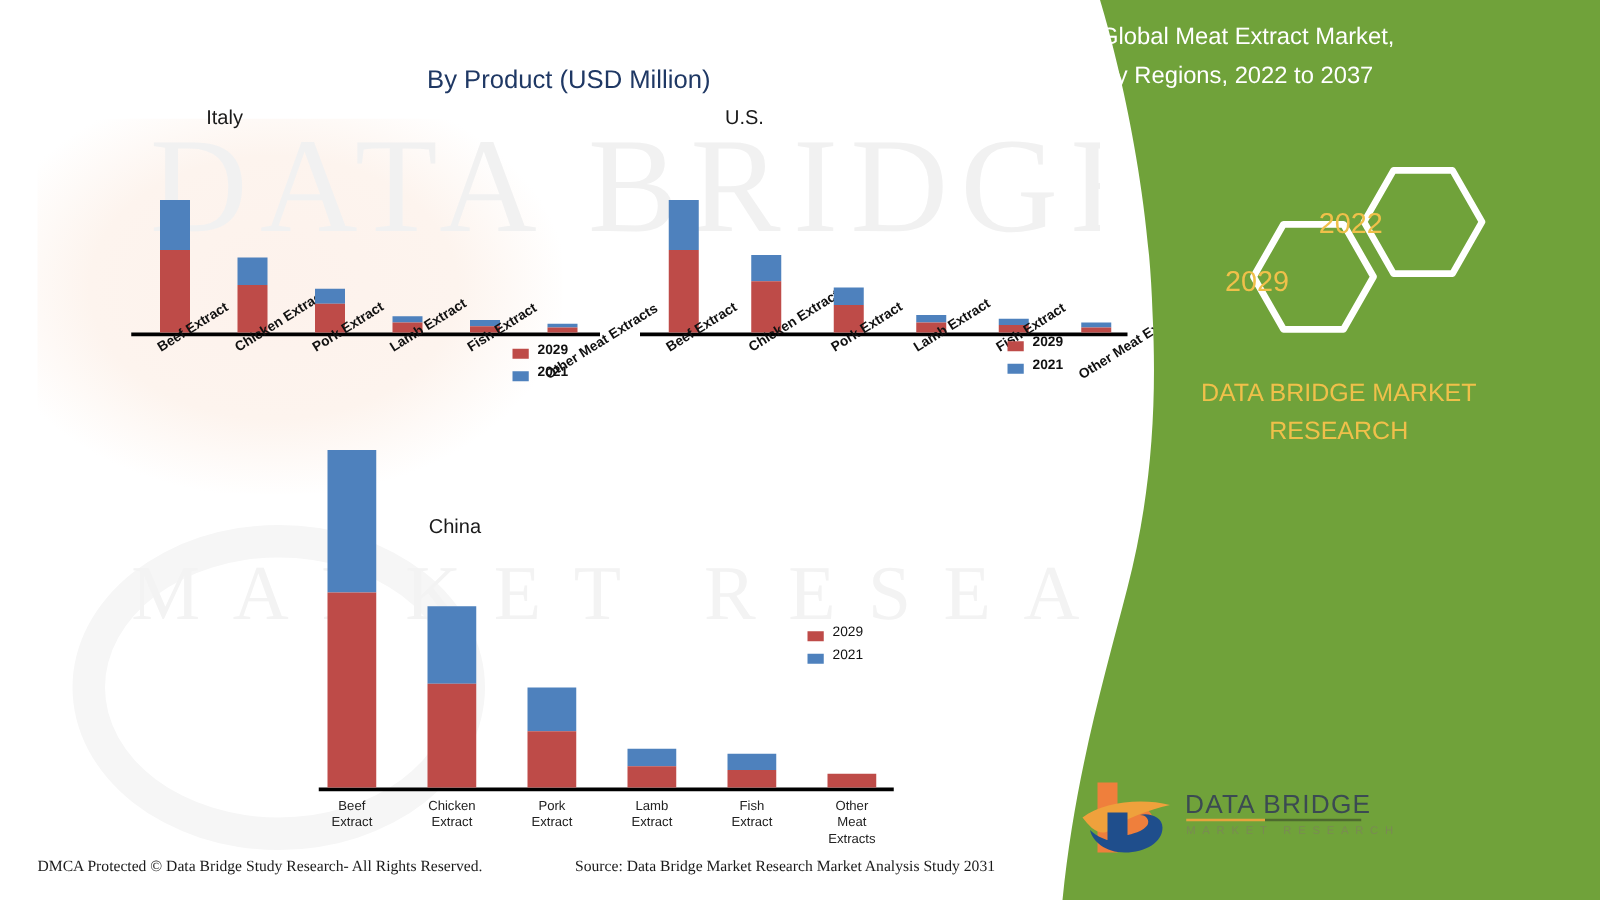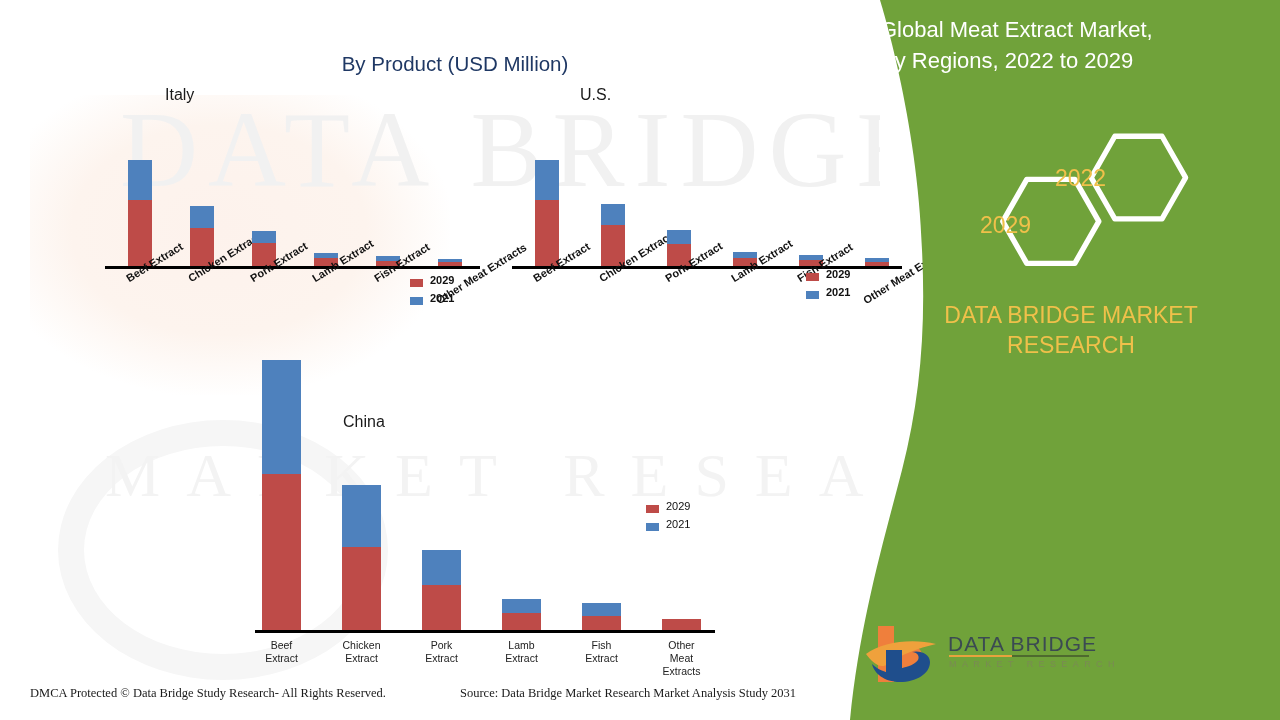--- a/index.html
+++ b/index.html
@@ -38,32 +38,32 @@
 
   
   #green-panel {
     position:absolute; right:0; top:0; width:440px; height:720px;
     overflow:hidden;
   }
   #green-panel svg.bg { position:absolute; left:0; top:0; }
   .gp-title {
     position:absolute; left:0; top:0; width:440px;
     padding-left:40px; padding-top:14px;
-    color:#ffffff; font-size:22px; line-height:31px;
+    color:#ffffff; font-size:19px; line-height:31px;
     font-weight:400;
   }
   .gp-title .l2 { display:block; }
   .hexwrap { position:absolute; left:0; top:130px; width:440px; height:160px; }
   .hex-label {
     position:absolute; color:#f0c04a; font-size:23px; font-weight:400;
   }
   .gp-brand {
     position:absolute; left:0; top:300px; width:440px;
     text-align:center; color:#f0c04a;
-    font-size:23px; line-height:30px; font-weight:400;
+    font-size:20px; line-height:30px; font-weight:400;
     padding-left:22px;
   }
   
   #dbmr-logo { position:absolute; left:20px; top:618px; width:230px; height:80px; }
   #dbmr-logo .logo-text {
     position:absolute; left:88px; top:14px;
     font-family:"Liberation Sans", sans-serif;
     font-size:21px; letter-spacing:1px; color:#3b4a52; white-space:nowrap;
   }
   #dbmr-logo .logo-sub {
@@ -281,21 +281,21 @@
     </div>
 </div>
 
 <div id="green-panel">
   <svg class="bg" width="440" height="720" viewBox="0 0 440 720">
     <path d="M 440 0 L 40 0 C 40 0 78 120 82 250 C 86 330 80 400 62 470 C 44 540 20 620 10 720 L 440 720 Z" fill="#70a23a"></path>
   </svg>
 
   <div class="gp-title">
     <span>Global Meat Extract Market,</span>
-    <span class="l2">By Regions, 2022 to 2029</span>
+    <span class="l2">By Regions, 2022 to 2037</span>
   </div>
 
   <div class="hexwrap">
     <svg width="440" height="160" viewBox="0 0 440 160">
       <polygon points="255,13 285,13 300,40 285,67 255,67 240,40" fill="none" stroke="#ffffff" stroke-width="4.5" stroke-linejoin="round" transform="translate(0,0) scale(1)" style="display:none"></polygon>
 
       <polygon points="246,5 286,5 306,40 286,75 246,75 226,40" fill="none" stroke="#ffffff" stroke-width="4.5" stroke-linejoin="round" transform="translate(-19,-2) scale(1.18) translate(3,2)"></polygon>
 
       <polygon points="176,55 216,55 236,90 216,125 176,125 156,90" fill="none" stroke="#ffffff" stroke-width="4.5" stroke-linejoin="round" transform="translate(-28,-19) scale(1.2) translate(3,2)"></polygon>
     </svg>

